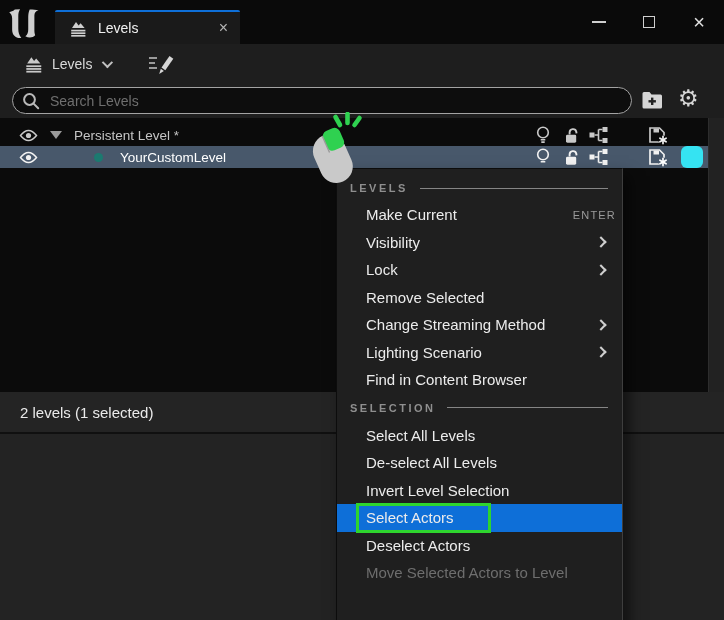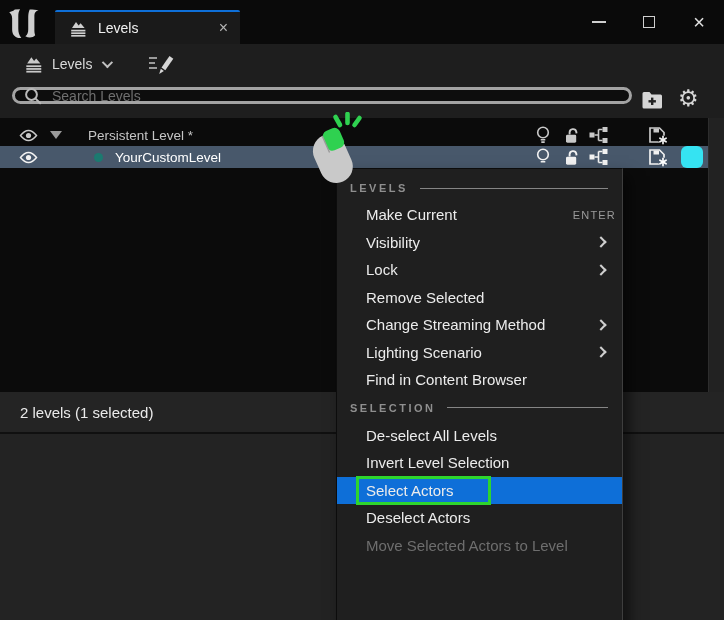--- a/index.html
+++ b/index.html
@@ -27,42 +27,42 @@
   .glyph-close{font-size:20px;line-height:1;color:#e0e0e0;}
   
   .toolbar{position:absolute;left:0;top:44px;width:724px;height:40px;background:#1e1e1e;display:flex;align-items:center;}
   .levels-dd{display:flex;align-items:center;margin-left:24px;gap:8px;}
   .levels-dd .dd-label{color:#d9d9d9;font-size:14px;}
   .caret-down{width:8px;height:8px;border-right:2px solid #c0c0c0;border-bottom:2px solid #c0c0c0;transform:rotate(45deg) translateY(-2px);margin-left:2px;}
   .edit-btn{margin-left:38px;display:flex;align-items:center;}
   
   .searchrow{position:absolute;left:0;top:84px;width:724px;height:34px;background:#1e1e1e;}
   .searchbox{
-    position:absolute;left:12px;top:3px;width:620px;height:17px;background:#0d0d0d;
-    border:3px solid #a3a3a3;border-radius:14px;display:flex;align-items:center;
+    position:absolute;left:12px;top:3px;width:620px;height:27px;background:#0d0d0d;
+    border:1px solid #a3a3a3;border-radius:14px;display:flex;align-items:center;
   }
   .searchbox svg{margin-left:9px;flex:none;}
   .searchbox input{
     background:transparent;border:none;outline:none;color:#cfcfcf;font-size:14px;
     font-family:"Liberation Sans",sans-serif;margin-left:8px;width:520px;
   }
   .searchbox input::placeholder{color:#6f6f6f;}
   .folder-add-btn{position:absolute;left:641px;top:6px;}
   .gear-btn{position:absolute;left:678px;top:1px;font-family:"DejaVu Sans",sans-serif;font-size:23px;color:#d6d6d6;}
   
   .listpanel{position:absolute;left:0;top:118px;width:724px;height:274px;background:#0b0b0b;}
   .scrollstrip{position:absolute;right:0;top:0;width:16px;height:274px;background:#222222;border-left:1px solid #2d2d2d;}
   .lrow{position:absolute;left:0;width:708px;height:22px;display:flex;align-items:center;}
   .lrow.r0{top:6px;color:#c5c5c5;}
   .lrow.r1{top:28px;background:var(--row-sel);color:#ffffff;}
   .lrow .eye{margin-left:19px;flex:none;}
   .lrow .expander{margin-left:12px;width:0;height:0;border-left:6px solid transparent;border-right:6px solid transparent;border-top:8px solid #9a9a9a;}
-  .lrow.r0 .row-label{margin-left:26px;font-size:13.5px;}
+  .lrow.r0 .row-label{margin-left:12px;font-size:13.5px;}
   .teal-dot{margin-left:56px;width:9px;height:9px;border-radius:50%;background:#1c7a70;flex:none;}
-  .lrow.r1 .row-label{margin-left:12px;font-size:13.5px;}
+  .lrow.r1 .row-label{margin-left:17px;font-size:13.5px;}
   .rowicons{position:absolute;top:0;height:22px;left:0;width:708px;pointer-events:none;}
   .ri{position:absolute;top:50%;transform:translateY(-50%);}
   .ri.bulb{left:535px;} .ri.lock{left:563px;} .ri.node{left:589px;} .ri.save{left:648px;}
   .swatch{position:absolute;left:681px;top:0px;width:22px;height:22px;border-radius:6px;}
   
   .footer{position:absolute;left:0;top:392px;width:724px;height:42px;background:#242424;display:flex;align-items:center;border-bottom:2px solid #101010;}
   .footer .status{margin-left:20px;color:#eaeaea;font-size:15px;}
   .bottomarea{position:absolute;left:0;top:434px;width:724px;height:186px;background:#232323;}
   
   .menu{
@@ -289,20 +289,23 @@
     </div>
     <div class="mitem">
       <span>Find in Content Browser</span>
     </div>
 
     <div class="msec-h h1">
       <span class="h-label">SELECTION</span>
       <span class="h-line"></span>
     </div>
     <div class="mitem">
+      <span>Select All Levels</span>
+    </div>
+    <div class="mitem">
       <span>De-select All Levels</span>
     </div>
     <div class="mitem">
       <span>Invert Level Selection</span>
     </div>
 
     <div class="mitem hl">
       <span>Select Actors</span>
       <span class="annot-box"></span>
     </div>

